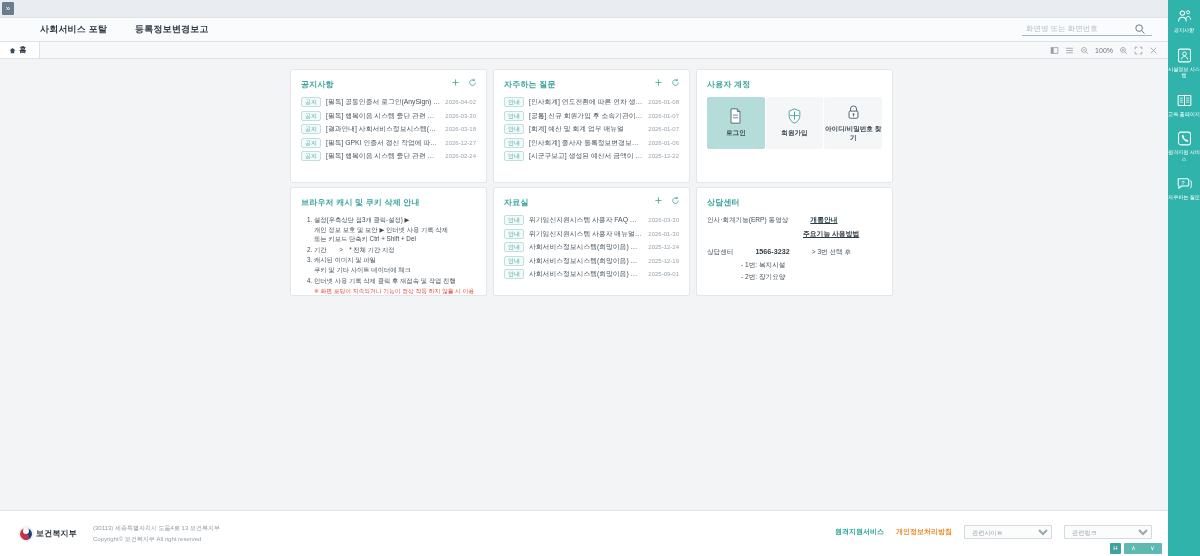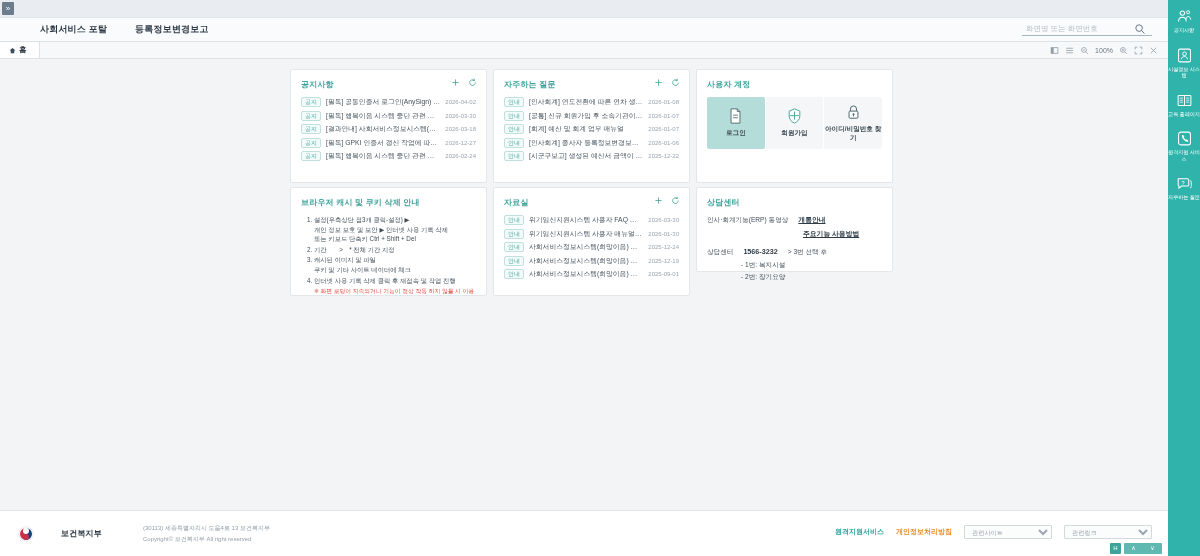--- a/index.html
+++ b/index.html
@@ -65,21 +65,21 @@
   }
   .card {
     background: #fff; border: 1px solid #e3e7ea; border-radius: 2px;
     padding: 9px 10px 8px 10px; position: relative;
   }
   .card.c-notice   { height: 114px; }
   .card.c-faq      { height: 114px; }
   .card.c-account  { height: 114px; }
   .card.c-cache    { height: 109px; }
   .card.c-data     { height: 109px; }
-  .card.c-consult  { height: 85px; }
+  .card.c-consult  { height: 109px; }
 
   .card-title {
     font-size: 8px; font-weight: bold; color: #3ba39c; letter-spacing: .2px;
     margin-bottom: 7px;
   }
   .card-actions { position: absolute; right: 9px; top: 8px; display: flex; gap: 8px; }
   .act-ico { width: 9px; height: 9px; display: block; cursor: pointer; }
 
   
   .rows { display: flex; flex-direction: column; gap: 3.5px; }
@@ -107,33 +107,33 @@
   .acct-ico { width: 15px; height: 16px; display: block; }
 
   
   .olist { margin: 1px 0 0 13px; padding: 0; }
   .olist > li { font-size: 6.3px; color: #3f4c57; line-height: 1.55; margin-bottom: 1px; }
   .olist > li::marker { color: #3f4c57; }
   .sub { display: block; font-size: 6.3px; color: #3f4c57; line-height: 1.5; }
   .warn { color: #e0483c; font-size: 5.8px; display: block; margin-top: 2px; line-height: 1.4; }
 
   
-  .c-line { display: flex; align-items: baseline; gap: 10px; margin-bottom: 4px; }
+  .c-line { display: flex; align-items: baseline; gap: 22px; margin-bottom: 4px; }
   .c-lab { font-size: 6.6px; color: #3f4c57; }
   .c-link { font-size: 6.8px; color: #2f3c46; font-weight: bold; text-decoration: underline; cursor: pointer; }
   .c-sub { font-size: 6.6px; color: #3f4c57; margin: 3px 0 0 34px; }
   .c-phone { font-size: 7.2px; font-weight: bold; color: #2f3c46; }
   .c-after { font-size: 6.6px; color: #3f4c57; }
 
   
   .footer {
     height: 46px; background: #fff; border-top: 1px solid #dfe4e9;
     display: flex; align-items: center; padding: 0 14px 0 18px; position: relative;
   }
-  .fl { display: flex; align-items: center; gap: 27px; }
+  .fl { display: flex; align-items: center; gap: 2px; }
   .mohw-logo { width: 16px; height: 16px; display: block; }
   .mohw-name { font-size: 8px; font-weight: bold; color: #2b3740; letter-spacing: .2px; }
   .faddr { margin-left: 14px; display: flex; flex-direction: column; gap: 2px; }
   .faddr span { font-size: 6px; color: #95a0aa; }
   .fr { position: absolute; right: 16px; top: 14px; display: flex; align-items: center; gap: 12px; }
   .flink-teal { font-size: 7px; font-weight: bold; color: #27a39a; cursor: pointer; }
   .flink-orange { font-size: 7px; font-weight: bold; color: #e88b2a; cursor: pointer; }
   .fsel {
     width: 88px; height: 14px; border: 1px solid #d3dade; background: #fbfcfc;
     font-size: 6.2px; color: #9aa6b0; font-family: inherit; border-radius: 1px;

